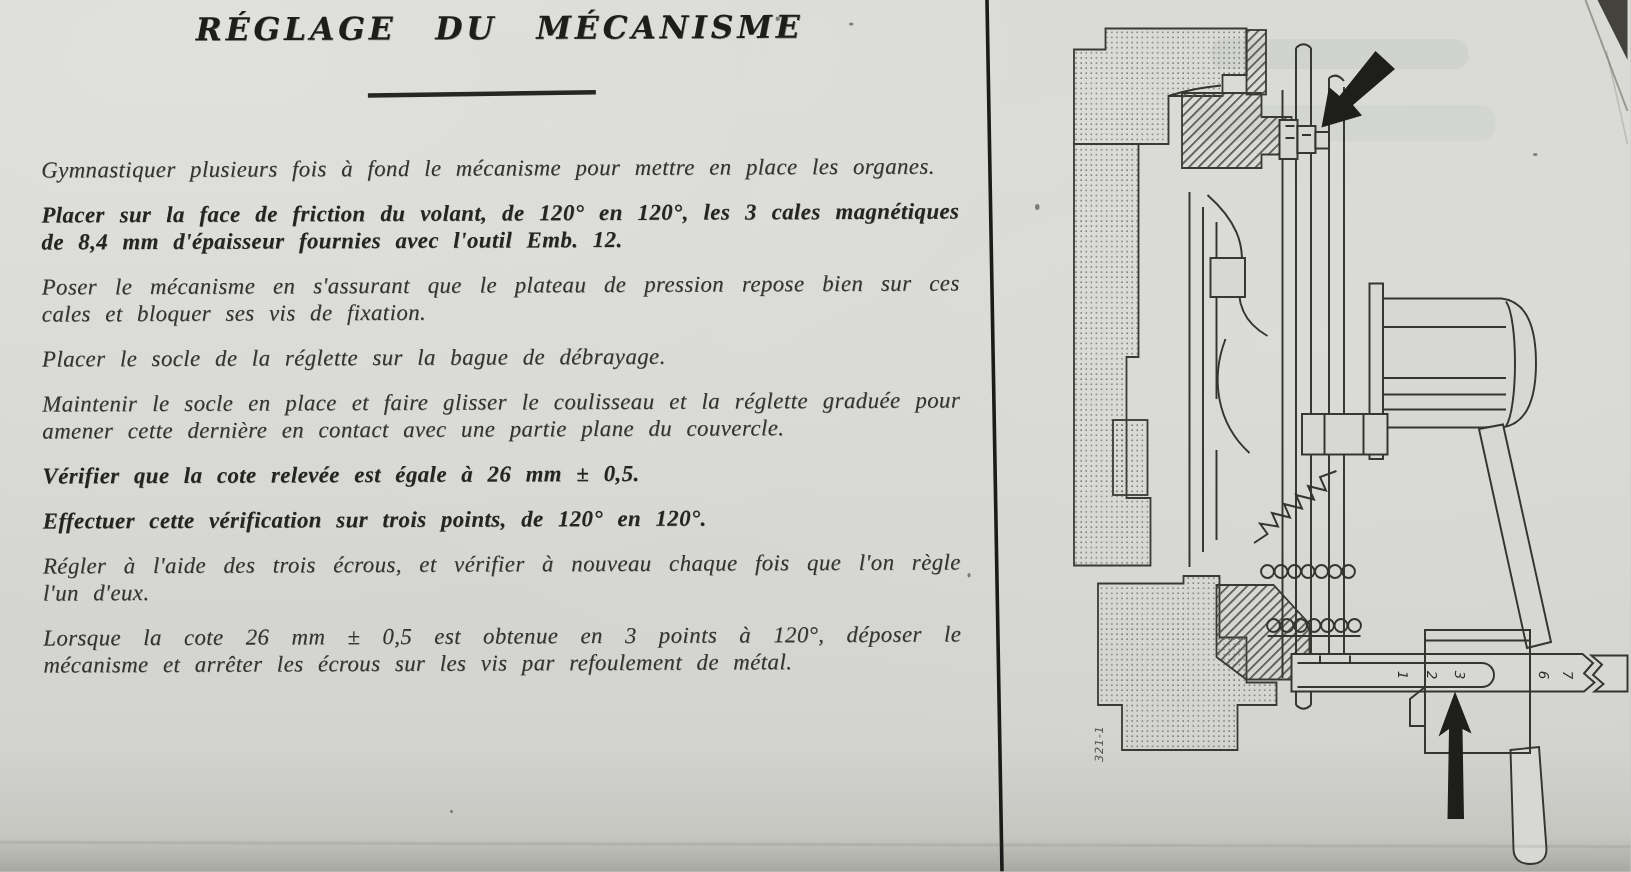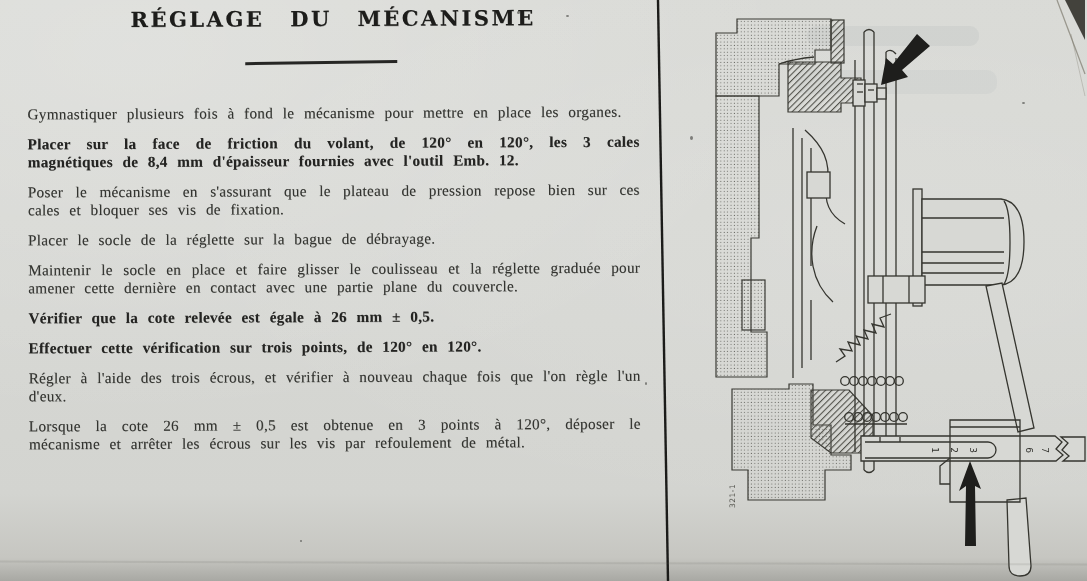--- a/index.html
+++ b/index.html
@@ -1,21 +1,21 @@
 <!DOCTYPE html>
 <html><head>
 <meta charset="utf-8">
 <style>
   html,body{margin:0;padding:0;width:1087px;height:581px;overflow:hidden;
     background:#c8c9c5;font-family:"Liberation Serif",serif;}
   .page{position:absolute;inset:0;
     background:
       radial-gradient(ellipse at 12% 8%, rgba(255,255,255,.20), transparent 50%),
       radial-gradient(ellipse at 80% 40%, rgba(255,255,255,.10), transparent 60%),
-      linear-gradient(180deg,#d9dad6 0%,#d6d7d3 55%,#d3d4d0 85%,#c6c6c1 96%,#a8a8a3 100%);}
+      linear-gradient(180deg,#d9dad6 0%,#d6d7d3 55%,#d3d4d0 85%,#c6c6c1 96%,#a8a8a3 100%); font-style: italic;}
   .crease{position:absolute;left:0;top:562px;width:100%;height:2px;
     background:rgba(90,90,85,.12);transform:rotate(.15deg);}
   .text-col{position:absolute;left:28px;top:6px;width:612px;transform:rotate(-0.25deg);}
   .title{margin:0;font-family:"DejaVu Serif",serif;font-size:21px;font-weight:700;
     letter-spacing:2.5px;word-spacing:16px;text-align:center;color:#1d1d1b;
     text-shadow:.4px .4px 0 rgba(30,30,28,.45);}
   .title-rule{width:152px;height:2.5px;background:#262624;margin:30px auto 0;
     transform:translateX(-12px) rotate(-0.6deg);}
   .paras{margin-top:40px;}
   .para{font-size:15.2px;line-height:18px;margin:0 0 12px;color:#333430;

